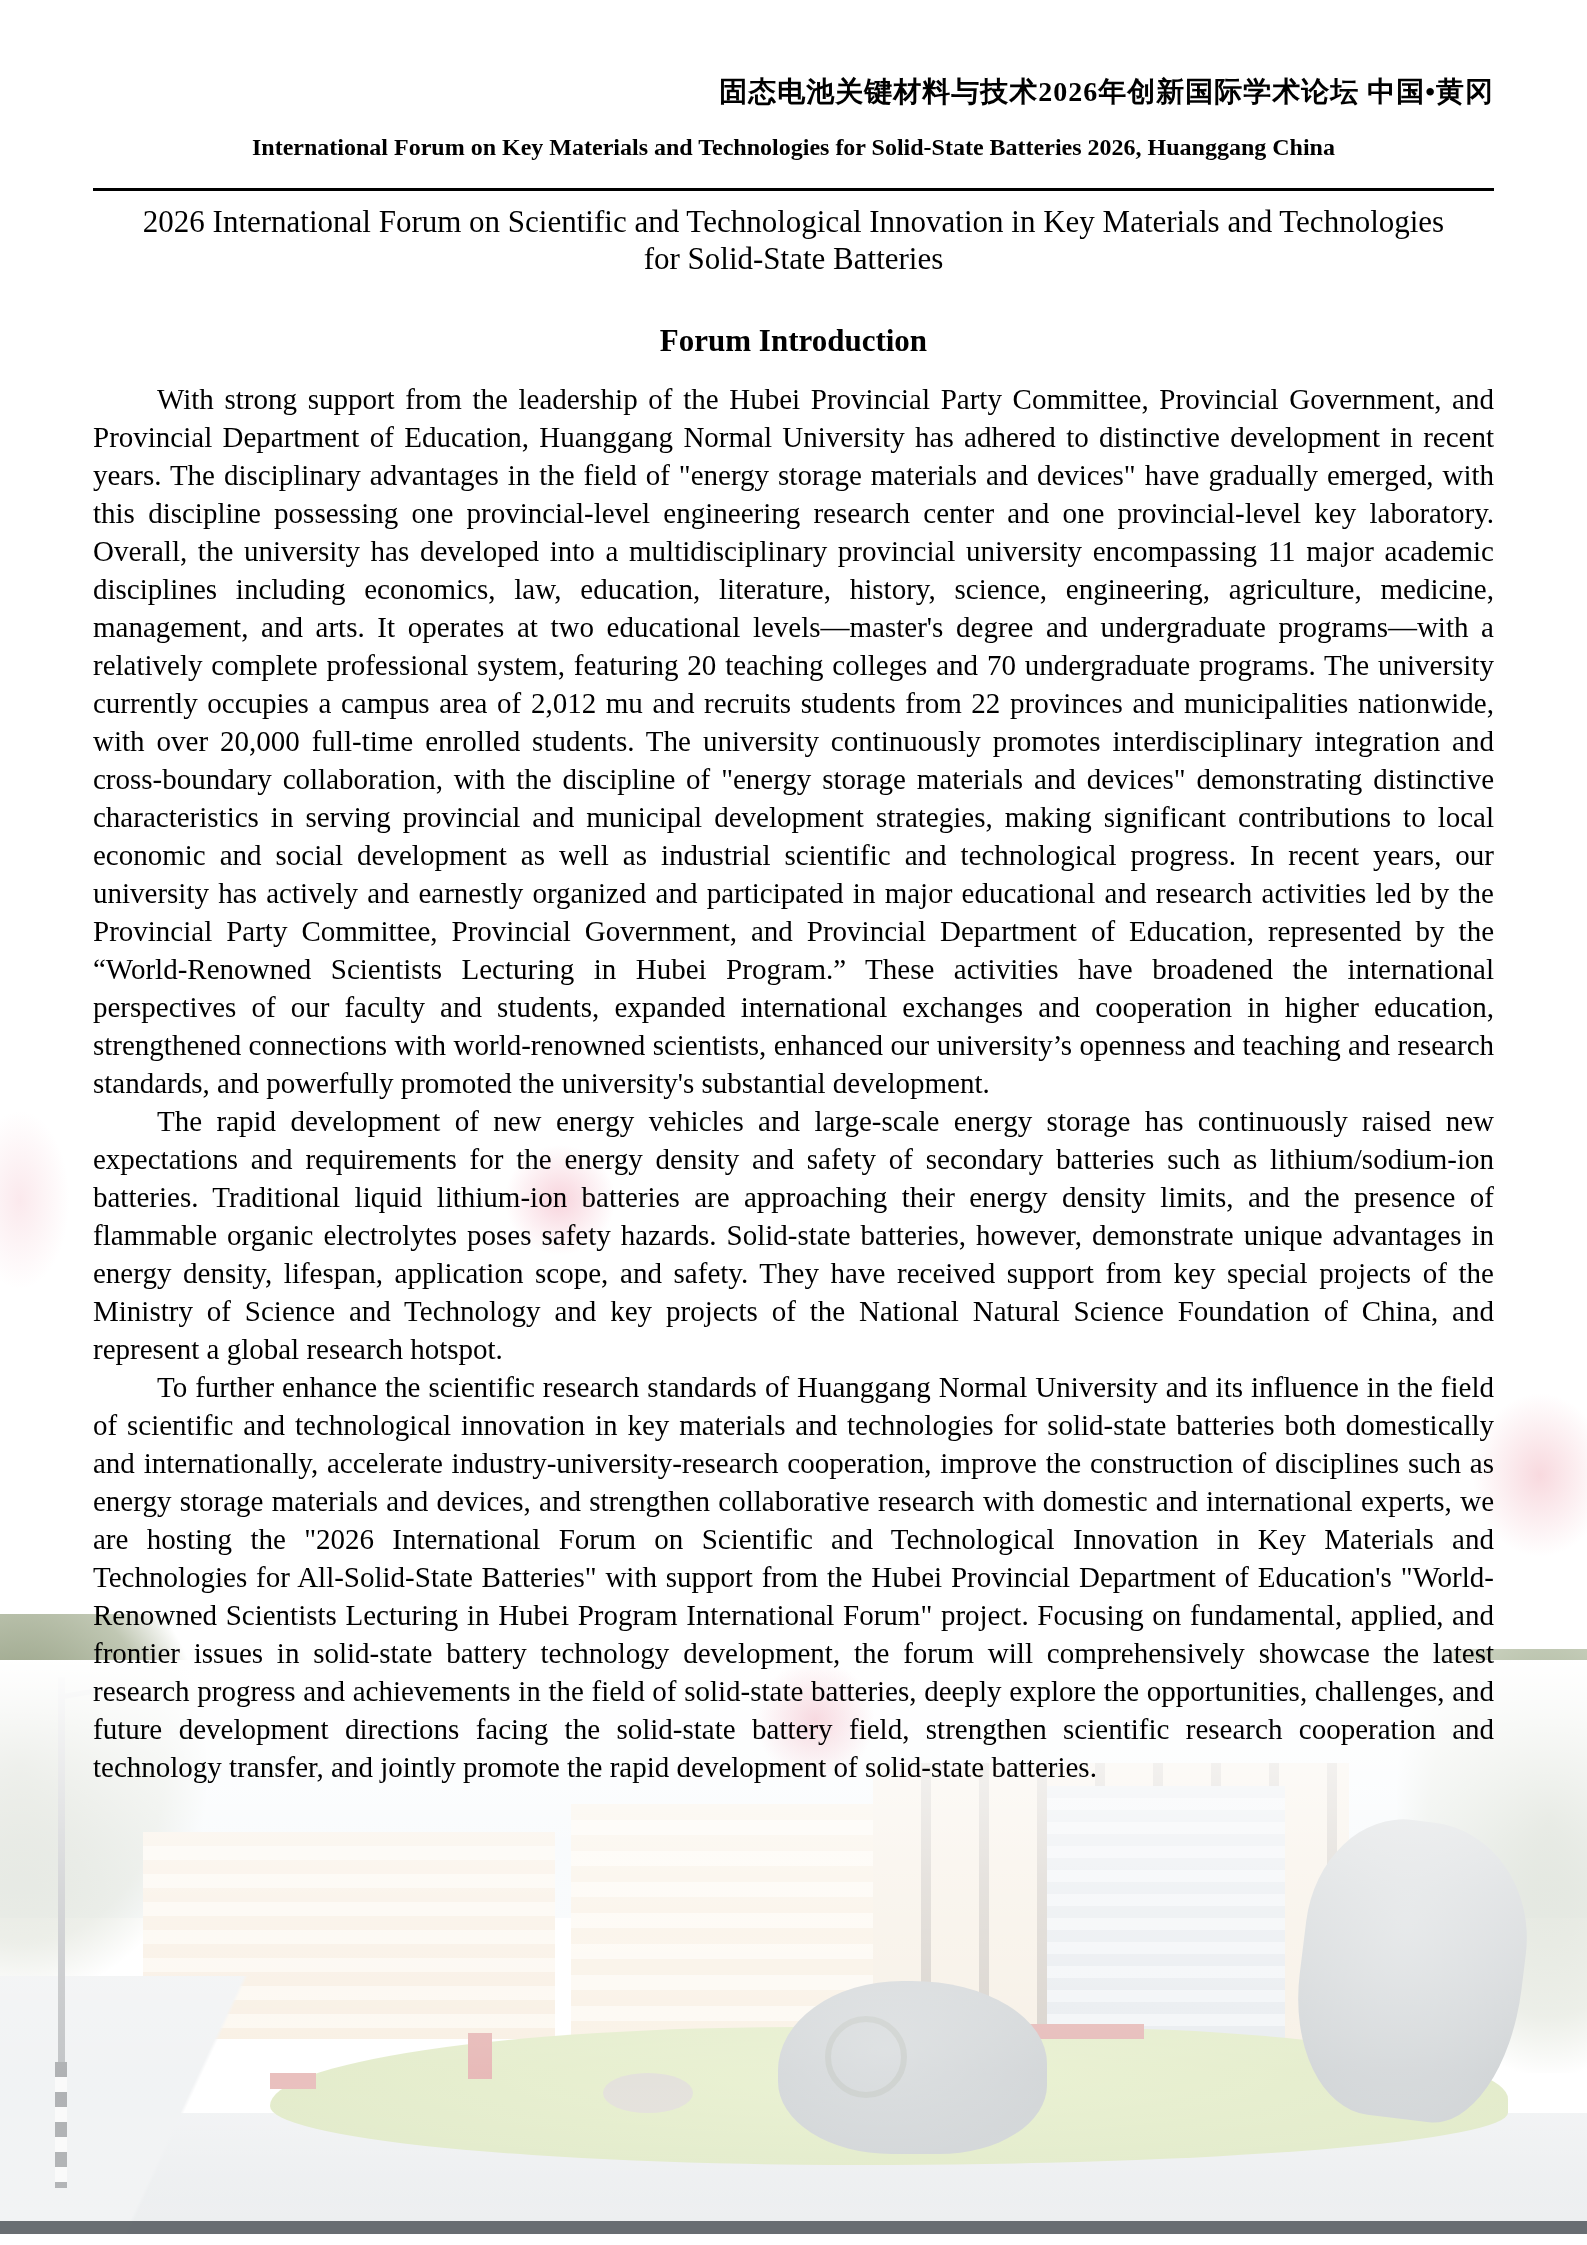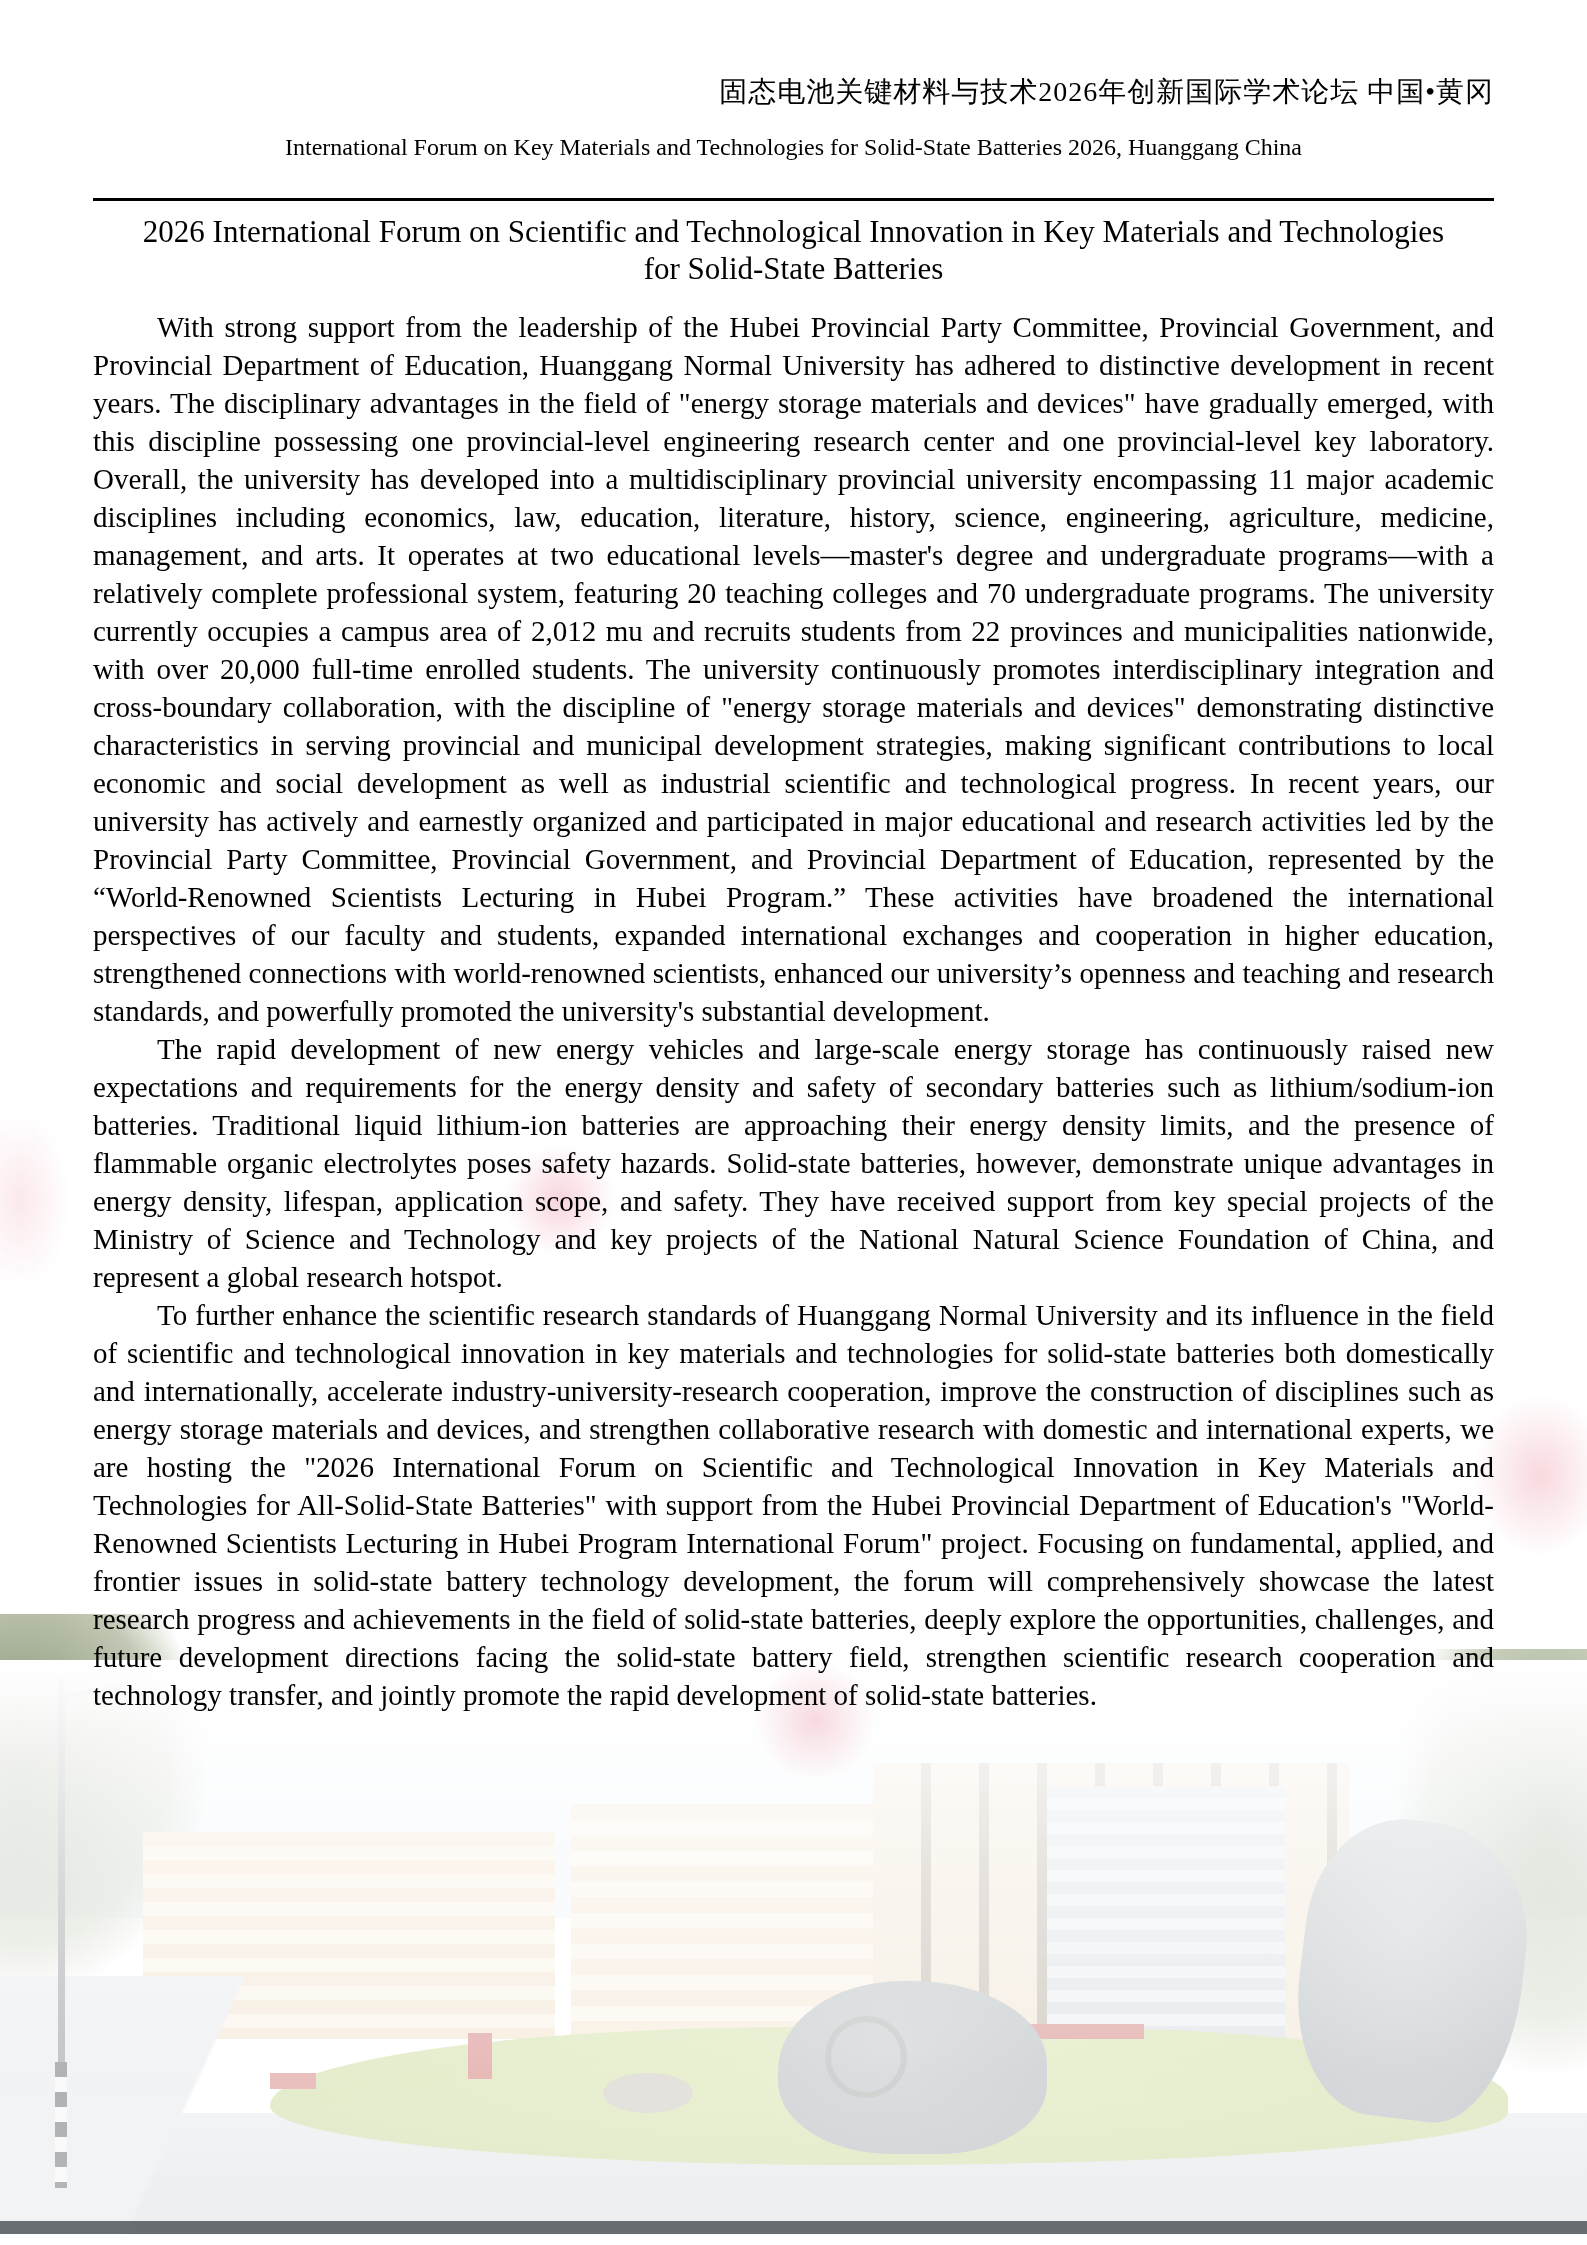--- a/index.html
+++ b/index.html
@@ -8,21 +8,21 @@
     width:1587px; height:2245px;
     background:#ffffff;
     overflow:hidden;
     font-family:"Liberation Serif","DejaVu Serif",serif;
     color:#000000;
   }
 
   
   .content { position:relative; z-index:2; padding:0 93px; }
 
-  .header { padding-top:72px; padding-bottom:16px; border-bottom:3px solid #000; }
+  .header { padding-top:72px; padding-bottom:6px; border-bottom:3px solid #000;font-weight:bold; }
   .hdr-zh { text-align:right; font-size:28px; line-height:40px; letter-spacing:1px; }
   .hdr-en { text-align:center; font-size:24px; line-height:70px; }
 
   .doc-title {
     margin:12px auto 0 auto; max-width:1340px;
     text-align:center; font-size:31px; line-height:37px; font-weight:normal;
   }
   .section-heading { margin:46px 0 0 0; text-align:center; font-size:31px; line-height:36px; font-weight:bold; }
 
   .body-para {
@@ -103,19 +103,20 @@
   <div class="pink pink-4"></div>
 
   <div class="content">
     <div class="header">
       <div class="hdr-zh">固态电池关键材料与技术2026年创新国际学术论坛  中国•黄冈</div>
       <div class="hdr-en">International Forum on Key Materials and Technologies for Solid-State Batteries 2026, Huanggang China</div>
     </div>
 
     <h1 class="doc-title">2026 International Forum on Scientific and Technological Innovation in Key Materials and Technologies for Solid-State Batteries</h1>
 
+    <h2 class="section-heading">Forum Introduction</h2>
 
     <p class="body-para first">With strong support from the leadership of the Hubei Provincial Party Committee, Provincial Government, and Provincial Department of Education, Huanggang Normal University has adhered to distinctive development in recent years. The disciplinary advantages in the field of "energy storage materials and devices" have gradually emerged, with this discipline possessing one provincial-level engineering research center and one provincial-level key laboratory. Overall, the university has developed into a multidisciplinary provincial university encompassing 11 major academic disciplines including economics, law, education, literature, history, science, engineering, agriculture, medicine, management, and arts. It operates at two educational levels—master's degree and undergraduate programs—with a relatively complete professional system, featuring 20 teaching colleges and 70 undergraduate programs. The university currently occupies a campus area of 2,012 mu and recruits students from 22 provinces and municipalities nationwide, with over 20,000 full-time enrolled students. The university continuously promotes interdisciplinary integration and cross-boundary collaboration, with the discipline of "energy storage materials and devices" demonstrating distinctive characteristics in serving provincial and municipal development strategies, making significant contributions to local economic and social development as well as industrial scientific and technological progress. In recent years, our university has actively and earnestly organized and participated in major educational and research activities led by the Provincial Party Committee, Provincial Government, and Provincial Department of Education, represented by the “World-Renowned Scientists Lecturing in Hubei Program.” These activities have broadened the international perspectives of our faculty and students, expanded international exchanges and cooperation in higher education, strengthened connections with world-renowned scientists, enhanced our university’s openness and teaching and research standards, and powerfully promoted the university's substantial development.</p>
     <p class="body-para">The rapid development of new energy vehicles and large-scale energy storage has continuously raised new expectations and requirements for the energy density and safety of secondary batteries such as lithium/sodium-ion batteries. Traditional liquid lithium-ion batteries are approaching their energy density limits, and the presence of flammable organic electrolytes poses safety hazards. Solid-state batteries, however, demonstrate unique advantages in energy density, lifespan, application scope, and safety. They have received support from key special projects of the Ministry of Science and Technology and key projects of the National Natural Science Foundation of China, and represent a global research hotspot.</p>
     <p class="body-para">To further enhance the scientific research standards of Huanggang Normal University and its influence in the field of scientific and technological innovation in key materials and technologies for solid-state batteries both domestically and internationally, accelerate industry-university-research cooperation, improve the construction of disciplines such as energy storage materials and devices, and strengthen collaborative research with domestic and international experts, we are hosting the "2026 International Forum on Scientific and Technological Innovation in Key Materials and Technologies for All-Solid-State Batteries" with support from the Hubei Provincial Department of Education's "World-Renowned Scientists Lecturing in Hubei Program International Forum" project. Focusing on fundamental, applied, and frontier issues in solid-state battery technology development, the forum will comprehensively showcase the latest research progress and achievements in the field of solid-state batteries, deeply explore the opportunities, challenges, and future development directions facing the solid-state battery field, strengthen scientific research cooperation and technology transfer, and jointly promote the rapid development of solid-state batteries.</p>
   </div>
 
 </div>
 
 </body></html>

